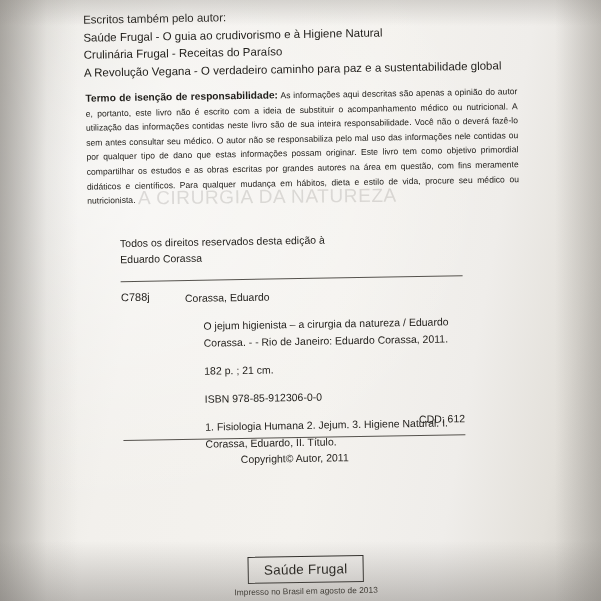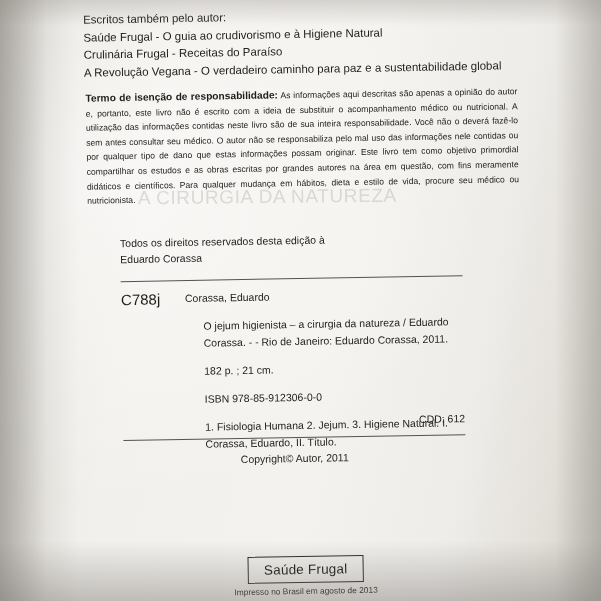--- a/index.html
+++ b/index.html
@@ -124,21 +124,21 @@
     height: 0;
     border-top: 1px solid #55524d;
   }
   #cip-rule-top { top: 278px; }
   #cip-rule-bottom { top: 437px; }
 
   .cip-code {
     position: absolute;
     left: 121px;
     top: 288px;
-    font-size: 15px;
+    font-size: 11px;
     color: #201e1a;
   }
   .cip-body {
     position: absolute;
     left: 185px;
     top: 288px;
     width: 286px;
     font-size: 10.5px;
     line-height: 17px;
     color: #201e1a;

